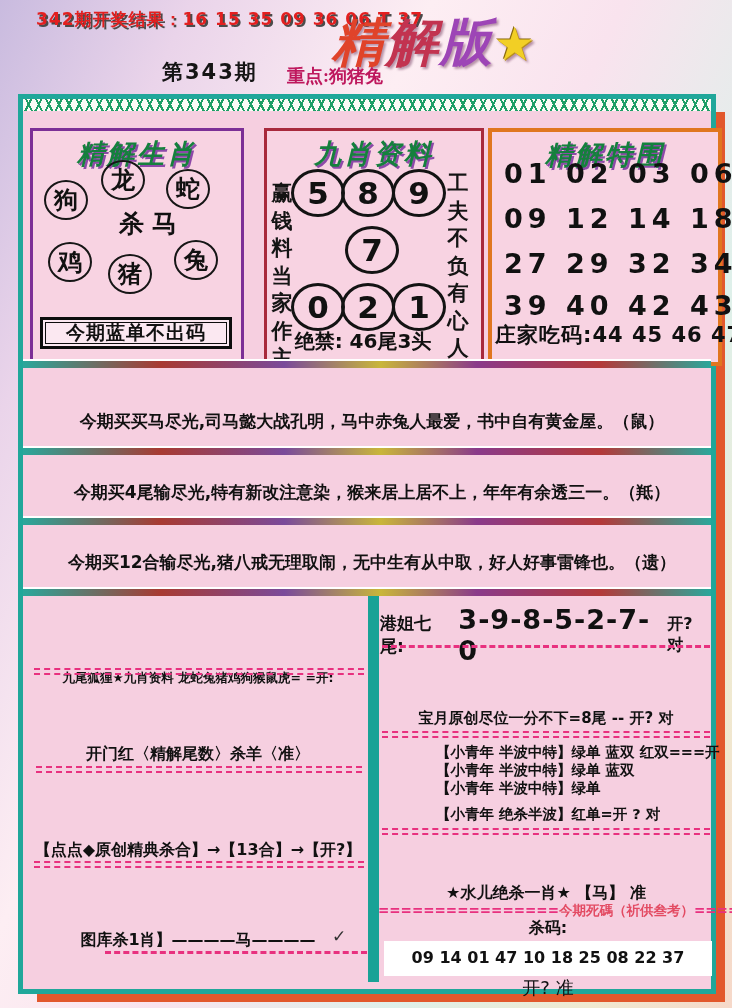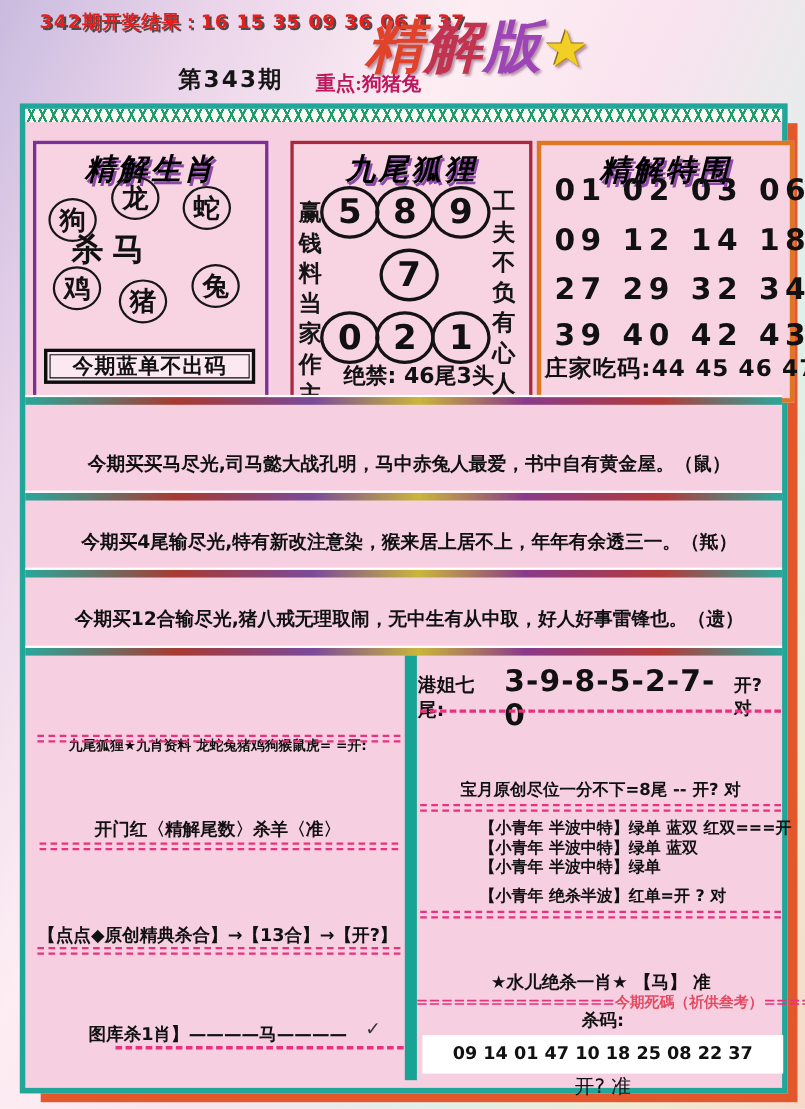--- a/index.html
+++ b/index.html
@@ -23,32 +23,32 @@
     box-shadow:14px 13px 0 -5px #e2582c;}
   .zigzag{position:absolute;left:0;top:0;right:0;height:12px;background-color:#fbfbf6;
     background-image:repeating-linear-gradient(63deg,transparent 0 7px,#1d9e66 7px 9px),
                      repeating-linear-gradient(-63deg,transparent 0 7px,#1d9e66 7px 9px);}
   
   .box{position:absolute;background:#f8d3e2;}
   .box-zodiac{left:30px;top:128px;width:208px;height:230px;border:3px solid #7c2f96;}
   .box-tail{left:264px;top:128px;width:214px;height:230px;border:3px solid #a8293c;}
   .box-special{left:488px;top:128px;width:226px;height:230px;border:4px solid #e0761f;}
   .box-title{margin-top:5px;text-align:center;font-size:27px;font-weight:bold;font-style:italic;
-    color:#000000;text-shadow:2px 2px 0 #8d49a8;letter-spacing:3px;font-family:"DejaVu Serif",serif;}
+    color:#15803d;text-shadow:2px 2px 0 #8d49a8;letter-spacing:3px;font-family:"DejaVu Serif",serif;}
   .zcircle{position:absolute;width:40px;height:36px;border:2.5px solid #161616;border-radius:50%;
     display:flex;align-items:center;justify-content:center;font-size:24px;font-weight:bold;background:transparent;}
-  .kill-text{position:absolute;left:32px;top:76px;width:120px;text-align:left;font-size:29px;font-weight:bold;letter-spacing:8px;}
+  .kill-text{position:absolute;left:32px;top:76px;width:120px;text-align:right;font-size:25px;font-weight:bold;letter-spacing:8px;}
   .zfooter{position:absolute;left:7px;top:186px;width:186px;height:26px;border:3px solid #0d0d0d;
     box-shadow:inset 0 0 0 2px #fbe8f1, inset 0 0 0 3px #0d0d0d;background:#fbe8f1;
     display:flex;align-items:center;justify-content:center;font-size:19px;font-weight:bold;letter-spacing:1px;}
   .vtext{position:absolute;width:26px;word-break:break-all;line-height:27.5px;text-align:center;
     font-size:21px;font-weight:bold;color:#141414;}
   .ncircle{position:absolute;width:48px;height:42px;border:3px solid #131313;border-radius:50%;
     display:flex;align-items:center;justify-content:center;font-size:31px;font-weight:bold;}
-  .tail-footer{position:absolute;left:10px;top:197px;width:172px;text-align:right;font-size:20px;font-weight:bold;}
+  .tail-footer{position:absolute;left:10px;top:197px;width:172px;text-align:center;font-size:20px;font-weight:bold;}
   .srow{position:absolute;left:12px;font-size:27px;font-weight:bold;letter-spacing:5px;white-space:nowrap;}
   .sbanker{position:absolute;left:3px;top:189px;font-size:21px;font-weight:bold;letter-spacing:1px;white-space:nowrap;}
   
   .sep{position:absolute;left:23px;width:688px;height:7px;border-top:2px solid #fff;
     background:linear-gradient(90deg,#2aa79b 0%,#a83a32 20%,#7a4a9a 38%,#c9b63a 52%,#8a3a8a 66%,#b33a3a 84%,#2aa79b 100%);}
   .strip-text{position:absolute;left:34px;width:676px;text-align:center;font-size:17px;font-weight:bold;white-space:nowrap;}
   
   .divider-v{position:absolute;left:368px;top:596px;width:11px;height:386px;background:#19a296;}
   .mline{position:absolute;height:3px;border-top:2px dashed #e8317f;border-bottom:2px dashed #e8317f;}
   .mline-single{position:absolute;height:0;border-top:3px dashed #e8317f;}
@@ -84,21 +84,21 @@
   <div class="zcircle" style="left:68px;top:29px;">龙</div>
   <div class="zcircle" style="left:133px;top:38px;">蛇</div>
   <div class="kill-text">杀马</div>
   <div class="zcircle" style="left:15px;top:111px;">鸡</div>
   <div class="zcircle" style="left:75px;top:123px;">猪</div>
   <div class="zcircle" style="left:141px;top:109px;">兔</div>
   <div class="zfooter">今期蓝单不出码</div>
 </div>
 
 <div class="box box-tail">
-  <div class="box-title">九尾狐狸</div>
+  <div class="box-title">九肖资料</div>
   <div class="vtext" style="left:2px;top:39px;margin-top:10px;">赢钱料当家作主</div>
   <div class="vtext" style="left:178px;top:39px;">工夫不负有心人</div>
   <div class="ncircle" style="left:24px;top:38px;">5</div>
   <div class="ncircle" style="left:74px;top:38px;">8</div>
   <div class="ncircle" style="left:125px;top:38px;">9</div>
   <div class="ncircle" style="left:78px;top:95px;">7</div>
   <div class="ncircle" style="left:24px;top:152px;">0</div>
   <div class="ncircle" style="left:74px;top:152px;">2</div>
   <div class="ncircle" style="left:125px;top:152px;">1</div>
   <div class="tail-footer">绝禁: 46尾3头</div>

